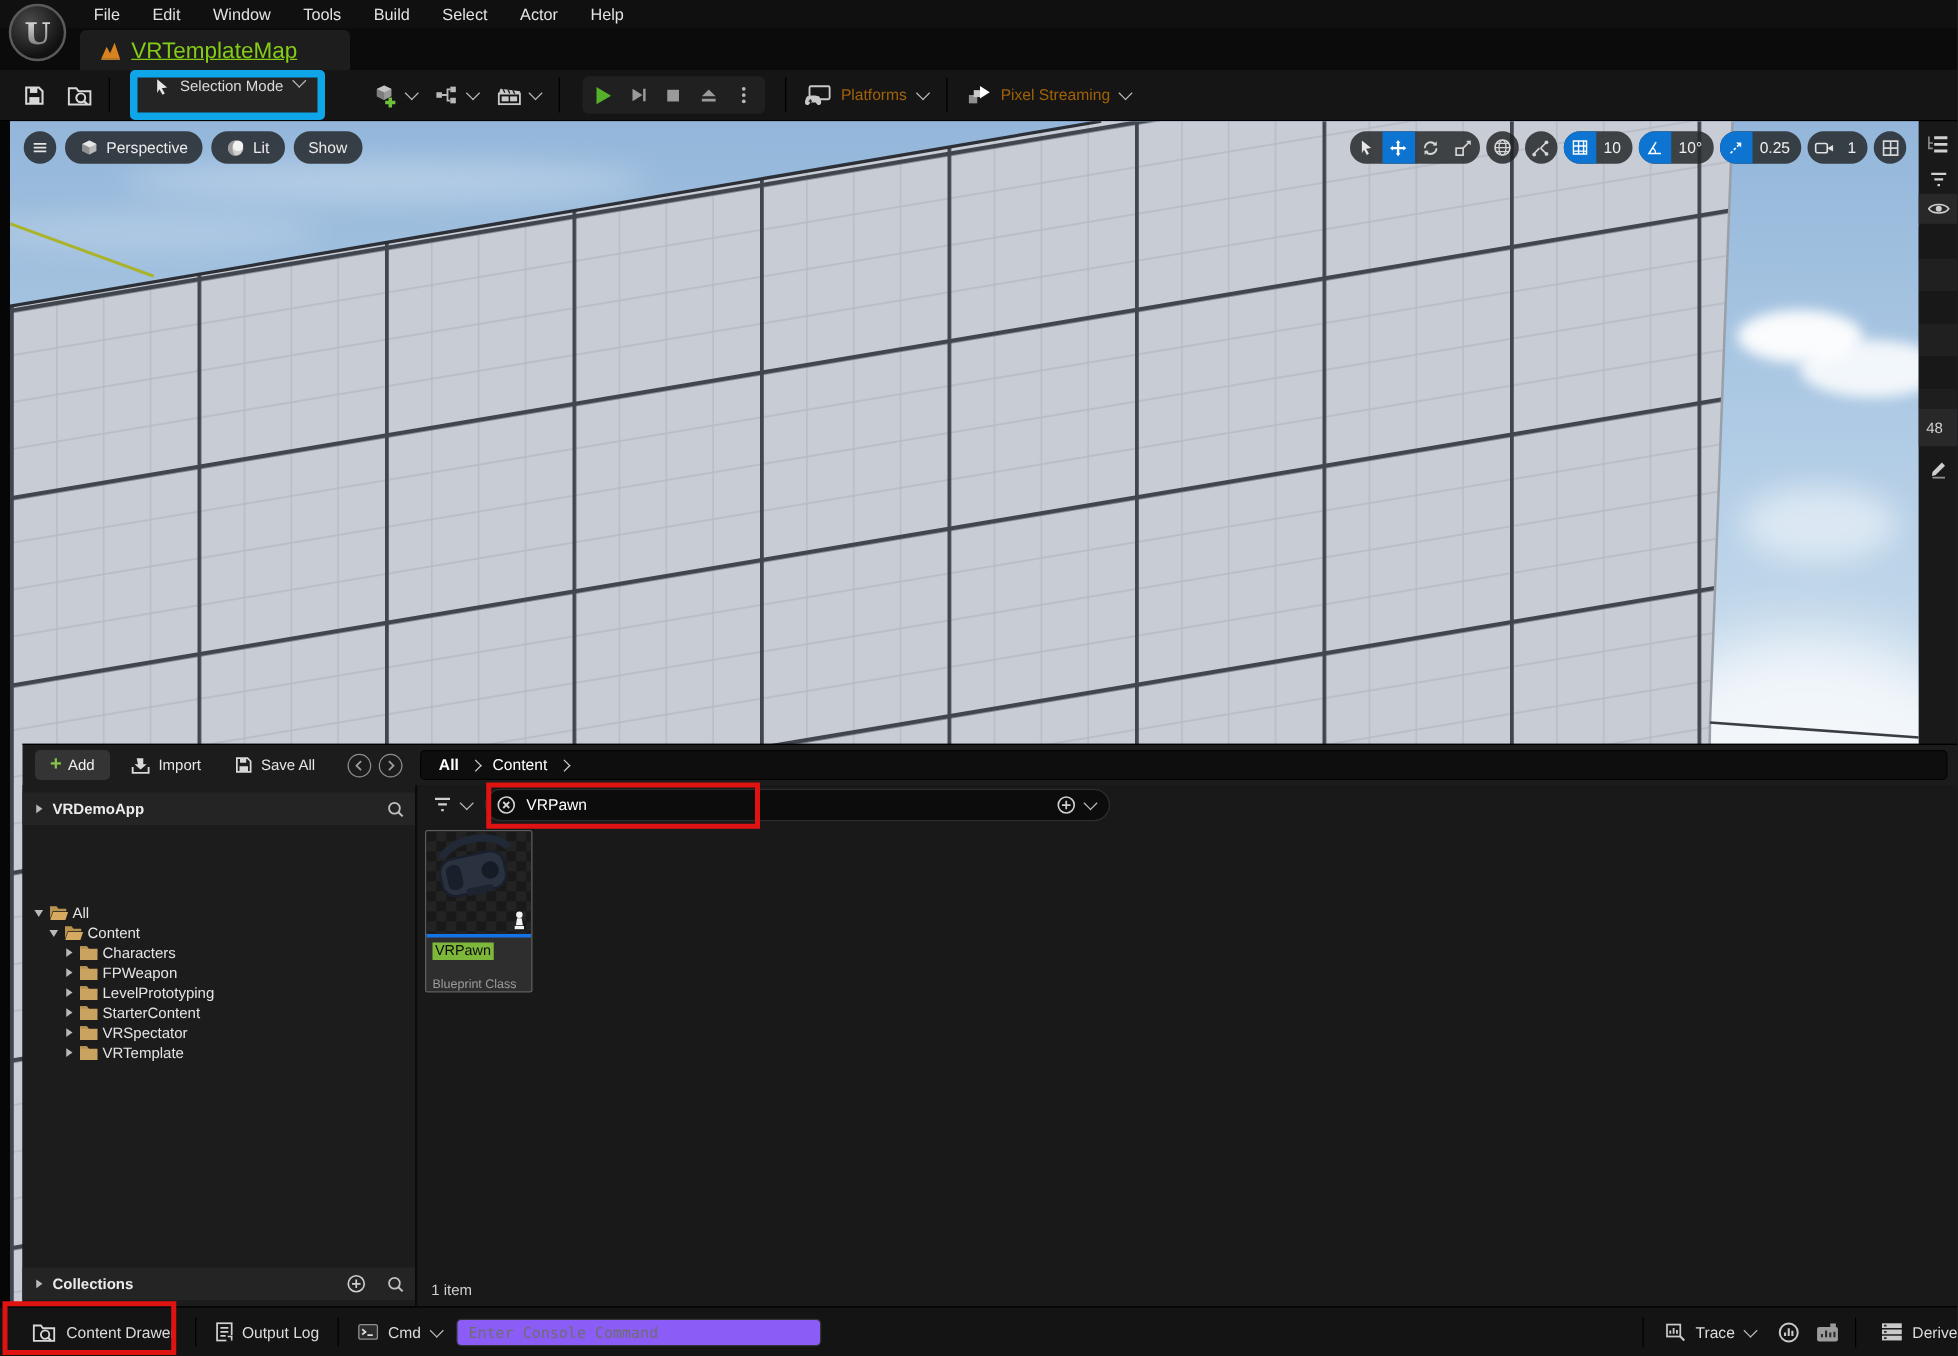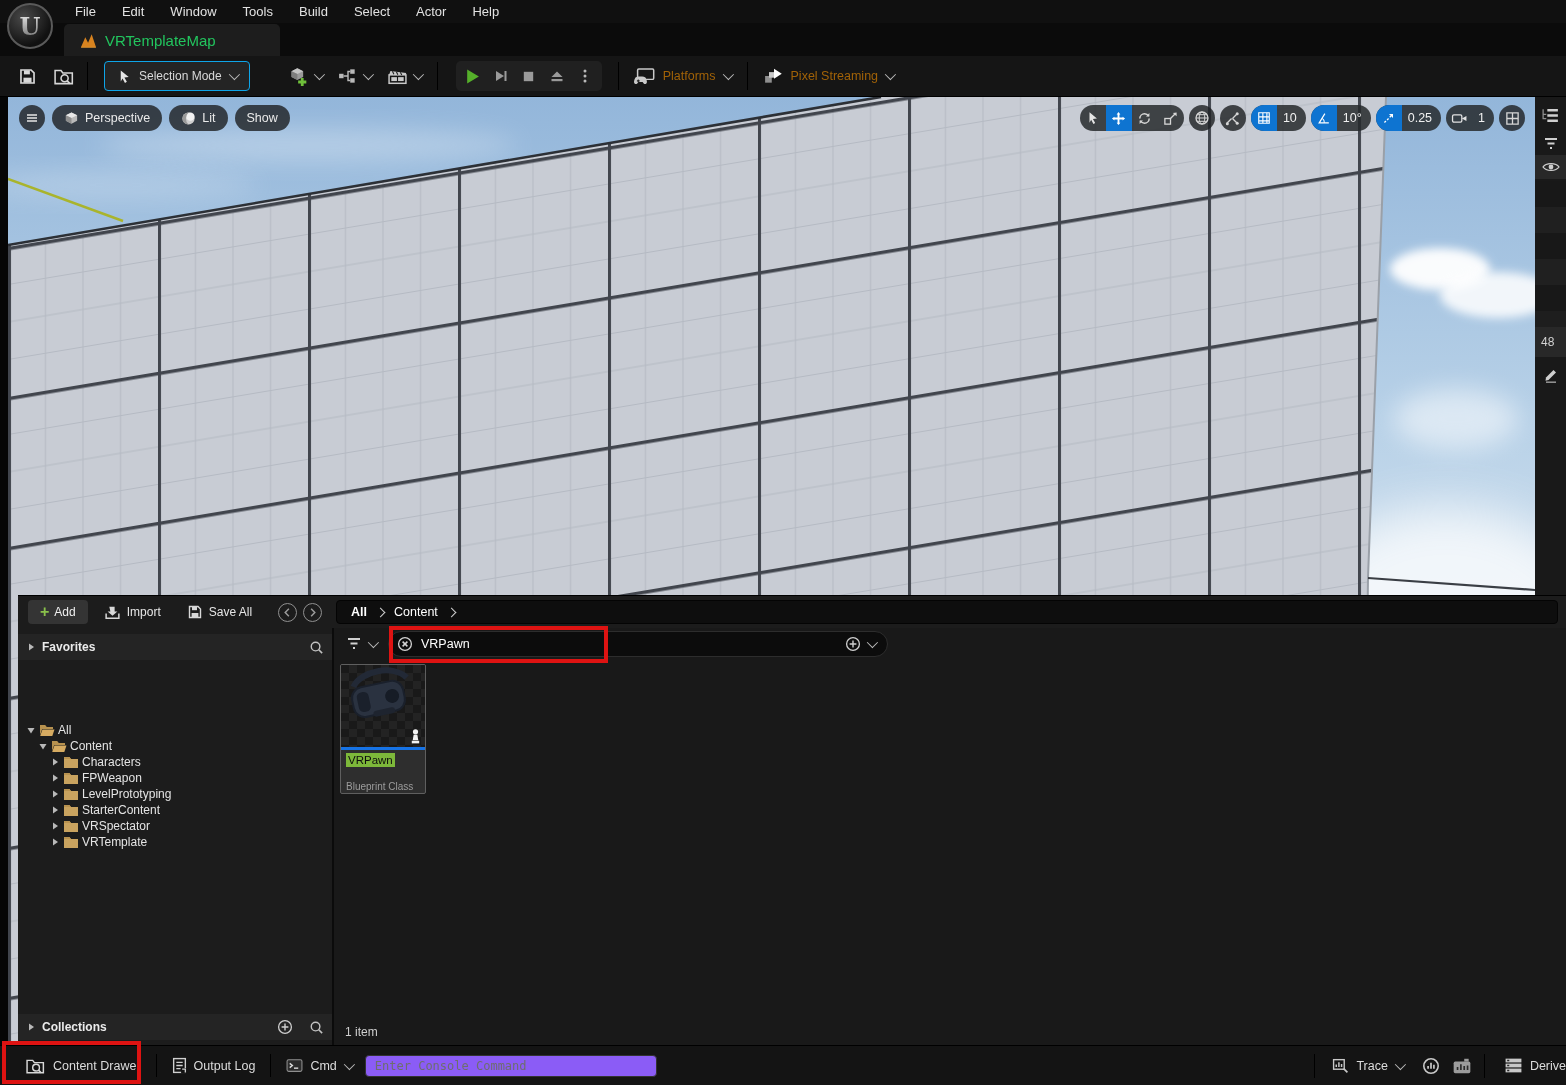--- a/index.html
+++ b/index.html
@@ -15,26 +15,26 @@
   #menubar .items{position:absolute;left:62px;top:0;height:23px;}
   .menu-item{padding:0 13px;height:23px;display:flex;align-items:center;color:#e2e2e2;font-size:13px;}
   #logo{left:7px;top:3px;width:46px;height:46px;border-radius:50%;z-index:30;
         background:radial-gradient(circle at 35% 30%,#4a4a4a,#111 70%);
         border:2px solid #5a5a5a;box-sizing:border-box;display:flex;align-items:center;justify-content:center;}
   #logo span{font-family:"DejaVu Serif",serif;font-size:24px;font-weight:bold;
         background:linear-gradient(#f0f0f0,#6a6a6a);-webkit-background-clip:text;background-clip:text;color:transparent;}
   #tabrow{left:0;top:23px;width:1566px;height:33px;background:#0b0b0b;}
   #tab-active{position:absolute;left:64px;top:1px;width:216px;height:32px;background:#1d1d1d;
         border-radius:5px 5px 0 0;display:flex;align-items:center;gap:8px;padding-left:16px;box-sizing:border-box;}
-  #tab-active .t{color:#22c55e;font-size:15px;}
+  #tab-active .t{color:#84cc16;font-size:18px;text-decoration:underline;}
   #toolbar{left:0;top:56px;width:1566px;height:41px;background:#151515;border-bottom:1px solid #000;
         box-sizing:border-box;display:flex;align-items:center;gap:0;}
   .tb-btn{display:flex;align-items:center;gap:5px;padding:0 8px;height:41px;color:#a16207;font-size:12.5px;}
-  #sel-mode{background:#242424;border:1px solid #0ea5e9;border-radius:4px;height:28px;margin:0 12px;
-        display:flex;align-items:center;gap:7px;padding:0 12px;}
+  #sel-mode{background:#242424;border:6px solid #0ea5e9;border-radius:4px;height:28px;margin:0 12px;
+        display:flex;align-items:flex-start;gap:7px;padding:0 12px;}
   #play-group{background:#202020;border-radius:5px;height:30px;display:flex;align-items:center;
         gap:2px;padding:0 4px;margin:0 10px;}
   .pg-btn{width:26px;height:26px;display:flex;align-items:center;justify-content:center;}
   .chev{width:7px;height:7px;border-right:1.6px solid #b9b9b9;border-bottom:1.6px solid #b9b9b9;
         transform:rotate(45deg) translateY(-2px);flex:none;}
 
   
   #viewport{left:8px;top:97px;width:1527px;height:948px;background:#89aed4;text-decoration:underline;}
   #vp-tl{position:absolute;left:11px;top:8px;display:flex;gap:7px;align-items:center;z-index:5;}
   .vp-pill{height:26px;border-radius:13px;background:rgba(32,34,37,.82);display:flex;align-items:center;
@@ -635,21 +635,21 @@
         <span class="crumb">Content</span>
         <span class="crumb-chev"></span>
       </div>
     </div>
 
     <div id="left-panel">
       <div class="lp-hdr" style="top:6px">
         <svg class="tri">
             <use href="#i-tri-r"></use>
           </svg>
-        <span>Favorites</span>
+        <span>VRDemoApp</span>
         <span class="spacer"></span>
         <svg class="ic" width="15" height="15">
             <use href="#i-search"></use>
           </svg>
       </div>
       <div id="tree">
         <div class="tree-row" style="padding-left:8px">
           <svg class="tri">
               <use href="#i-tri-d"></use>
             </svg>

